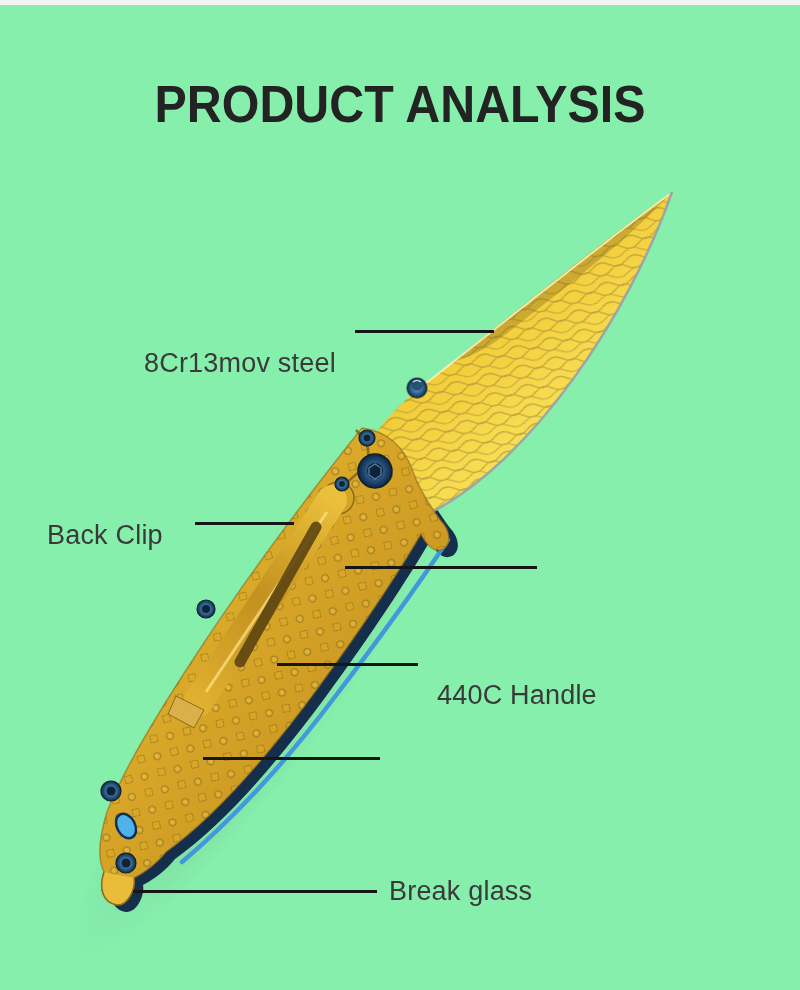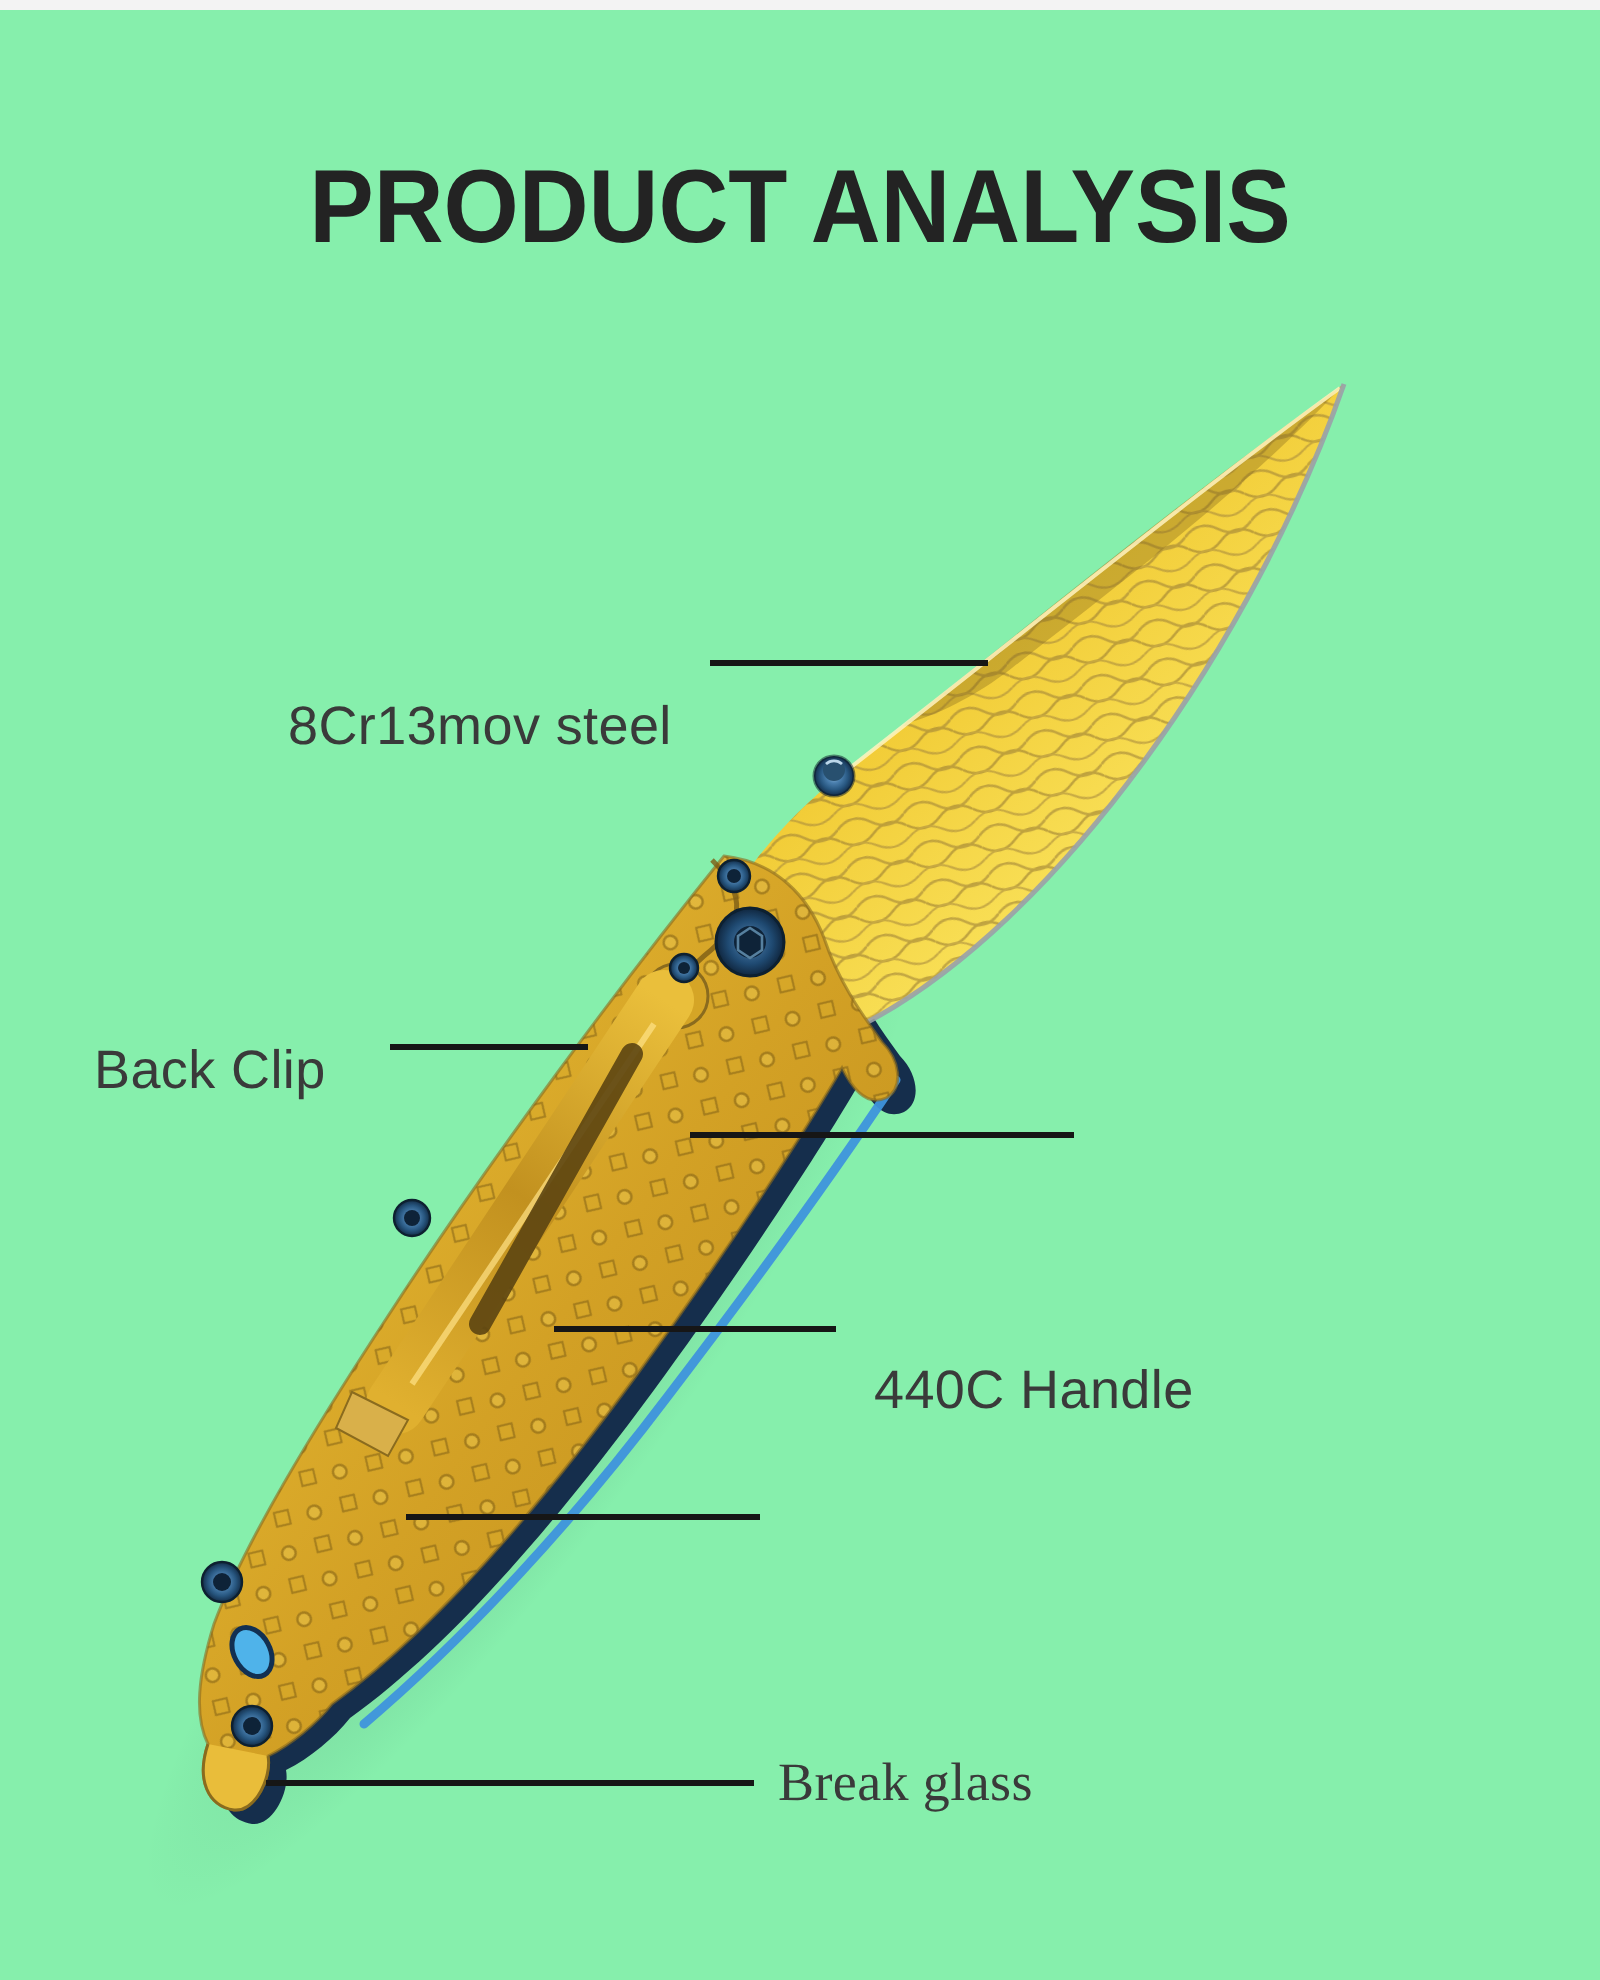--- a/index.html
+++ b/index.html
@@ -26,21 +26,21 @@
   .ln-breakglass  { left:133px; top:890px; width:244px; }
   .lbl {
     position:absolute; font-size:27px; color:#3a3a3a; z-index:4;
     line-height:1.14; letter-spacing:0.2px;
   }
   .lbl-blade-steel { left:144px; top:316px;margin-top:32px; }
   .lbl-back-clip   { left:47px;  top:520px; }
   .lbl-retraction  { left:556px; top:543px; width:220px; }
   .lbl-handle      { left:437px; top:680px;text-align:right; }
   .lbl-antislip    { left:402px; top:743px; }
-  .lbl-breakglass  { left:389px; top:876px;font-family:Liberation Serif, serif; }
+  .lbl-breakglass  { left:389px; top:876px; }
 </style>
 </head>
 <body>
 
 <div class="stage">
   <div class="top-strip"></div>
 
   <div class="title">PRODUCT ANALYSIS</div>
 
   <svg class="knife-svg" viewBox="0 0 800 990" xmlns="http://www.w3.org/2000/svg">

